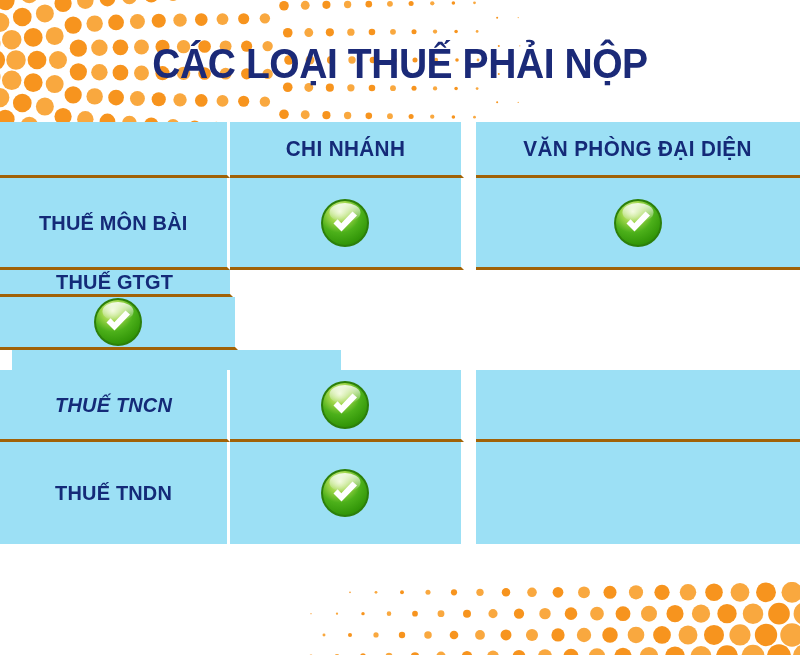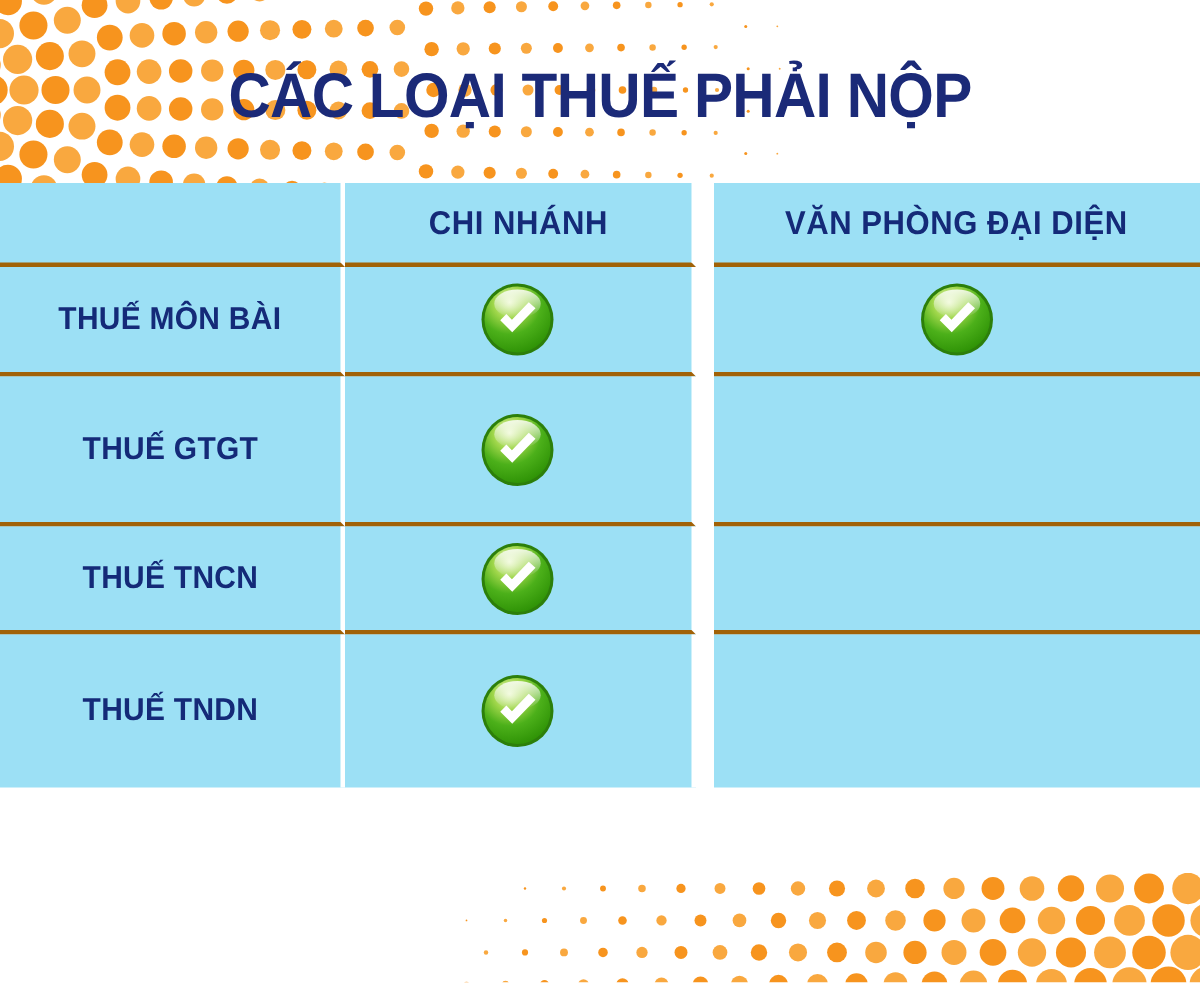--- a/index.html
+++ b/index.html
@@ -88,23 +88,23 @@
     position: relative;
   }
   .tcell.last-col { border-right: none; margin-left: 12px; }
   .trow.last-row .tcell { border-bottom: none; }
 
   .col-label { width: 233px; }
   .col-branch { width: 238px; }
   .col-rep { width: 329px; }
 
   .row-header { height: 56px; }
-  .row-body-1 { height: 73px; }
-  .row-body-2 { height: 100px; }
-  .row-body-3 { height: 72px; }
+  .row-body-1 { height: 92px; }
+  .row-body-2 { height: 100px; flex-direction: column; }
+  .row-body-3 { height: 72px; font-style: italic; }
   .row-body-4 { height: 102px; }
 
   .header-text {
     font-size: 22px;
     font-weight: 700;
     color: #142a78;
     letter-spacing: 0.4px;
     white-space: nowrap;
     transform: scaleX(0.94);
   }

